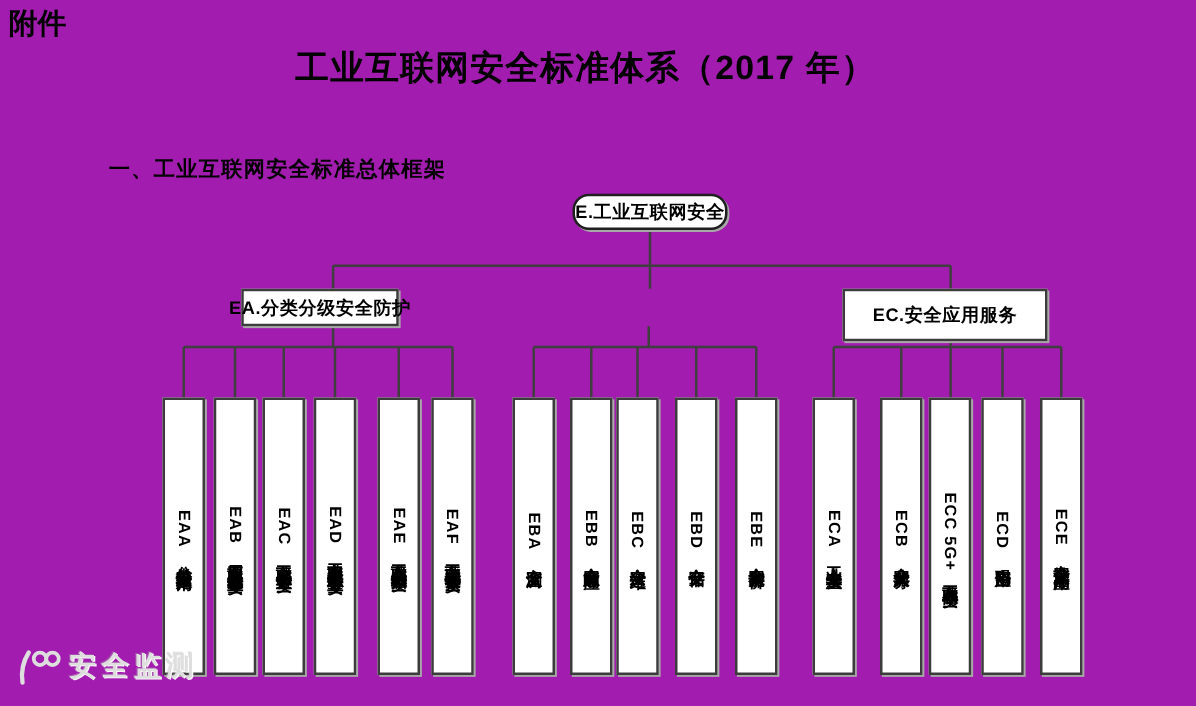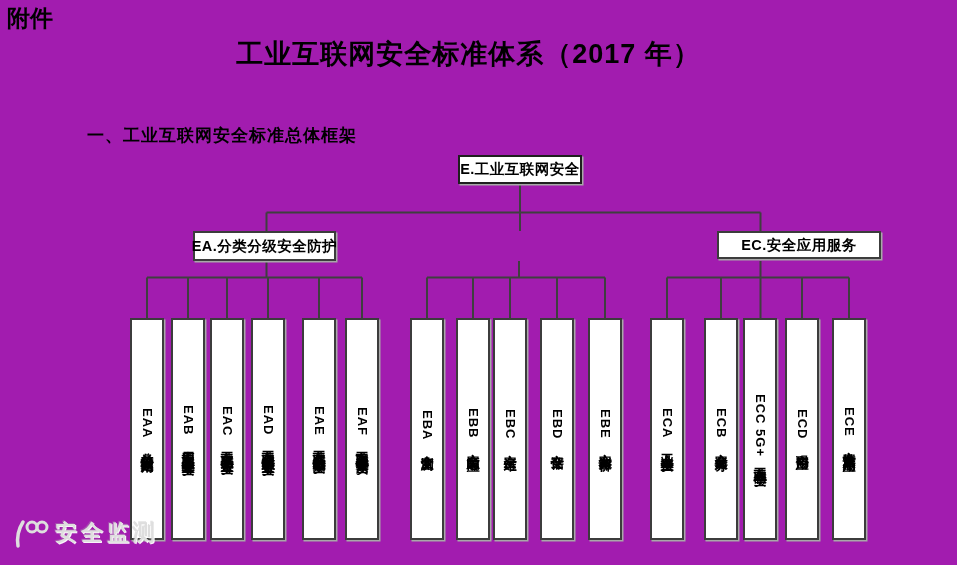--- a/index.html
+++ b/index.html
@@ -51,21 +51,21 @@
     align-items: center;
     justify-content: center;
     box-shadow: 1.5px 1.5px 0 #a8a8a8;
   }
   .node.hbox span {
     font-size: 14.5px;
     font-weight: bold;
     white-space: nowrap;
     letter-spacing: 0.5px;
   }
-  .node.root { border-color: #1f1f1f; }
+  .node.root { border-color: #1f1f1f; border-radius: 13px; }
   .node.leaf { top: 318px; width: 34px; height: 222px; }
   .node.leaf span {
     writing-mode: vertical-rl;
     text-orientation: mixed;
     font-size: 13px;
     font-weight: bold;
     line-height: 1.05;
     letter-spacing: 1px;
     white-space: nowrap;
   }
@@ -100,24 +100,24 @@
       <path d="M520 184 V231 M266.5 212.5 H760.5 M266.5 212.5 V231 M760.5 212.5 V231"></path>
       <path d="M266.5 261 V277.5 M147 277.5 H362 M147 277.5 V318 M188 277.5 V318 M227 277.5 V318 M268 277.5 V318 M319 277.5 V318 M362 277.5 V318"></path>
       <path d="M519 261 V277.5 M427 277.5 H605 M427 277.5 V318 M473 277.5 V318 M510 277.5 V318 M557 277.5 V318 M605 277.5 V318"></path>
       <path d="M760.5 261 V277.5 M667 277.5 H849 M667 277.5 V318 M721 277.5 V318 M760.5 277.5 V318 M802 277.5 V318 M849 277.5 V318"></path>
     </svg>
 
     <div class="node hbox root" style="left:458px;top:155px;width:124px;height:29px">
       <span>E.工业互联网安全</span>
     </div>
 
-    <div class="node hbox group" style="left:193px;top:231px;width:143px;height:30px">
+    <div class="node hbox group" style="left:193px;top:231px;width:126px;height:30px">
       <span>EA.分类分级安全防护</span>
     </div>
-    <div class="node hbox group" style="left:717px;top:231px;width:164px;height:28px">
+    <div class="node hbox group" style="left:674px;top:231px;width:164px;height:42px">
       <span>EC.安全应用服务</span>
     </div>
 
     <div class="node leaf" style="left:130px">
       <span>EAA 分类分级定级指南</span>
     </div>
     <div class="node leaf" style="left:171px">
       <span>EAB 应用工业互联网工业企业安全</span>
     </div>
     <div class="node leaf" style="left:210px">

